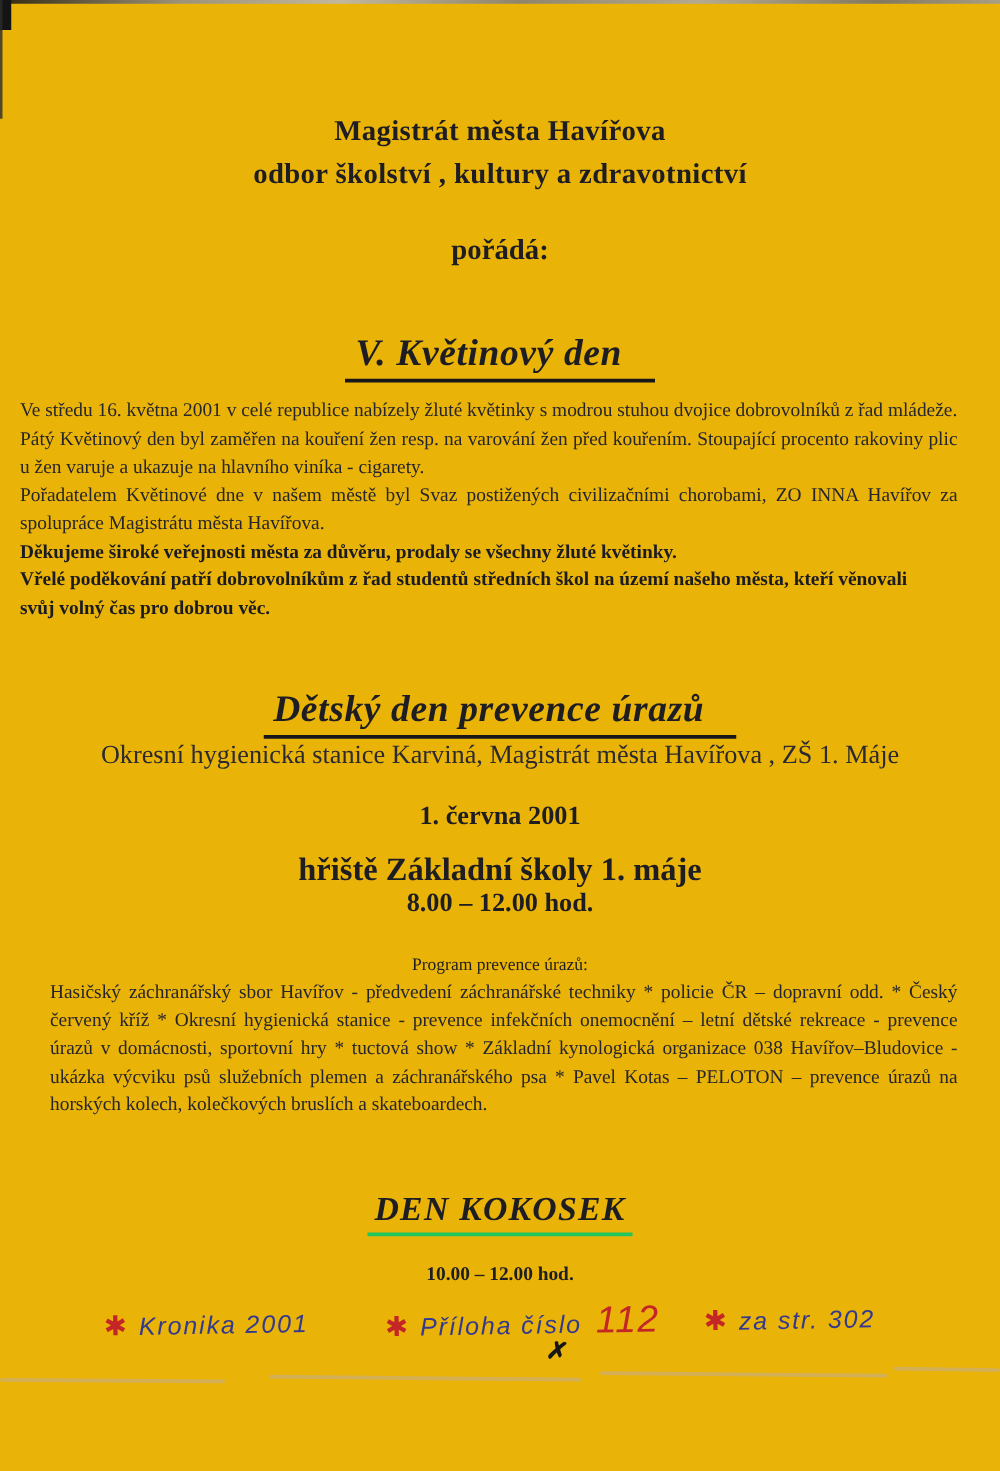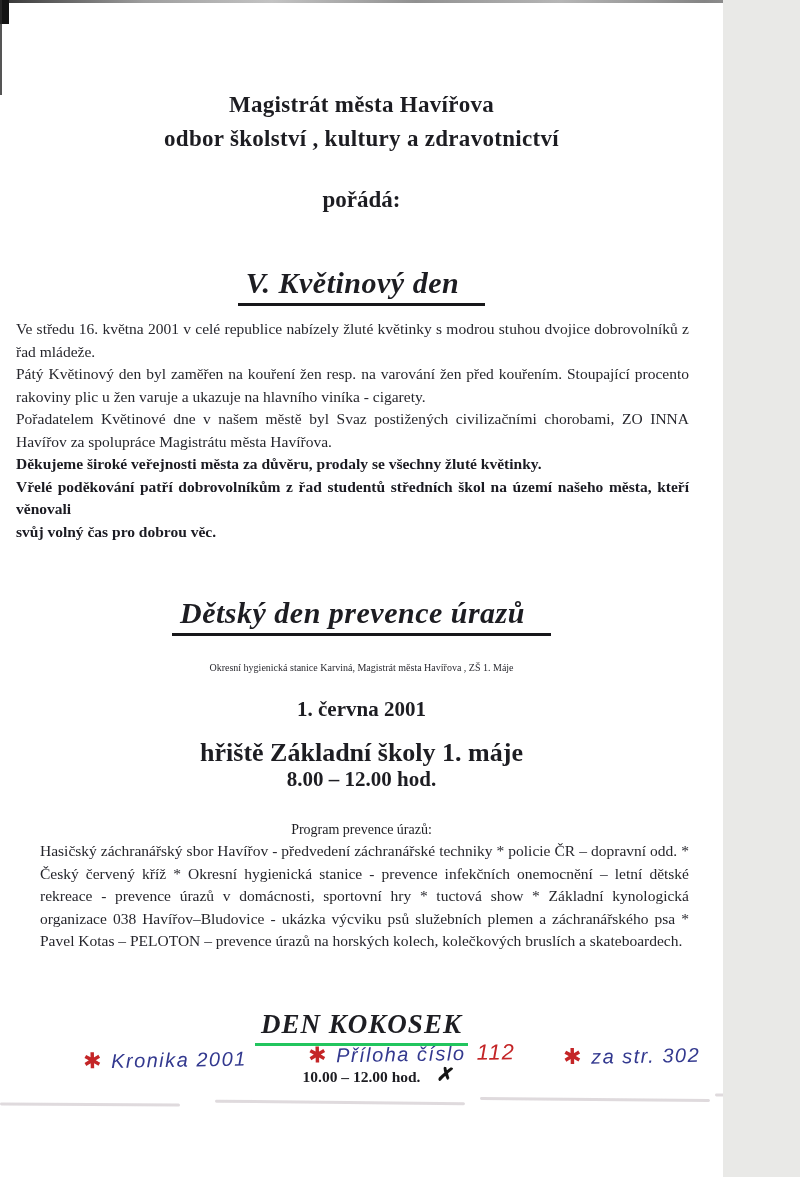--- a/index.html
+++ b/index.html
@@ -3,22 +3,22 @@
 <meta charset="utf-8">
 <style>
   html,body { margin:0; padding:0; }
   body {
     width:800px; height:1177px;
     background:#e9e9e7;
     font-family:"Liberation Serif", serif;
   }
   .page {
     position:relative;
-    width:723px; height:1177px;
-    background:#ffffff;
+    width:800px; height:1177px;
+    background:#eab308;
     overflow:hidden;
     color:#1d1d22;
   }
   
   .edge-top {
     position:absolute; top:0; left:0; width:800px; height:3px;
     background:linear-gradient(90deg,#101010 0%,#3c3c3c 6%,#8d8d8d 18%,#b9b9b9 34%,#7d7d7d 52%,#a9a9a9 70%,#6f6f6f 88%,#9b9b9b 100%);
     opacity:.85;
   }
   .corner-mark {
@@ -56,21 +56,21 @@
 
   .body-text {
     margin:12px 34px 0 16px;
     font-size:15.5px; line-height:22.5px;
     text-align:justify;
     color:#26262c;
   }
   .body-text p { margin:0; }
   .body-text p.bold { font-weight:bold; color:#1b1b22; }
 
-  .sub-org { margin-top:26px; font-size:10px; color:#2a2a30; }
+  .sub-org { font-size:21px; color:#2a2a30; }
 
   .event-date { margin-top:24px; font-size:21px; font-weight:bold; }
   .event-venue { margin-top:18px; font-size:26px; font-weight:bold; line-height:26px; }
   .event-time-lg { font-size:21px; font-weight:bold; line-height:26px; }
 
   .program-heading { margin-top:30px; font-size:14px; font-weight:normal; }
   .program-text {
     margin:2px 34px 0 40px;
     font-size:15.5px; line-height:22.5px;
     text-align:justify; color:#26262c;
@@ -93,21 +93,21 @@
     font-family:Liberation Sans, sans-serif;
     font-style:italic;
     font-size:20px;
   }
   .annotation { position:absolute; white-space:nowrap; transform:rotate(-1deg); }
   .annotation.a1 { left:83px;  top:6px; }
   .annotation.a2 { left:308px; top:0px; }
   .annotation.a3 { left:563px; top:2px; }
   .ink-blue { color:#33398f; letter-spacing:1.5px; }
   .marker   { color:#c42527; font-style:normal; font-size:22px; margin-right:4px; }
-  .num-red  { color:#c42527; font-size:22px; letter-spacing:1px; }
+  .num-red  { color:#c42527; font-size:30px; letter-spacing:1px; }
   .scribble {
     position:relative; display:inline-block; width:0; height:0;
   }
   .scribble:before {
     content:"✗"; position:absolute; left:-34px; top:2px;
     color:#161616; font-style:normal; font-weight:bold; font-size:20px;
     transform:rotate(12deg);
   }
 </style>
 </head>

